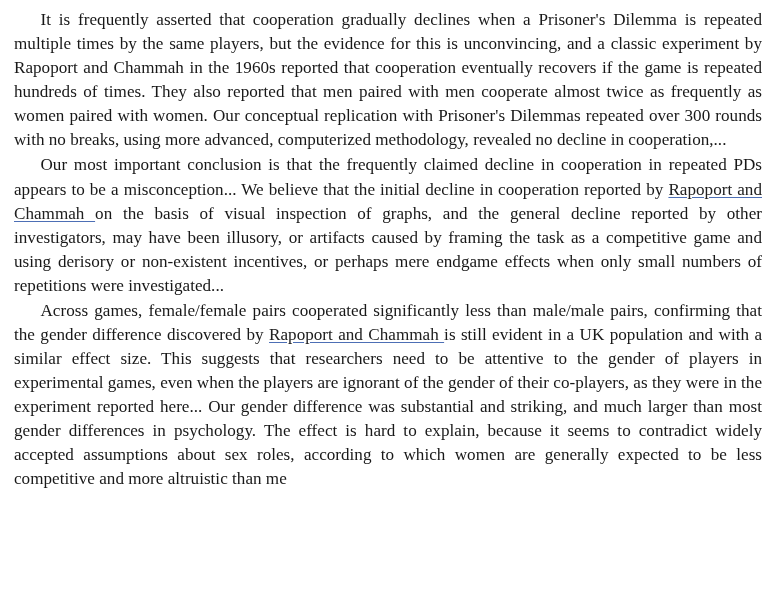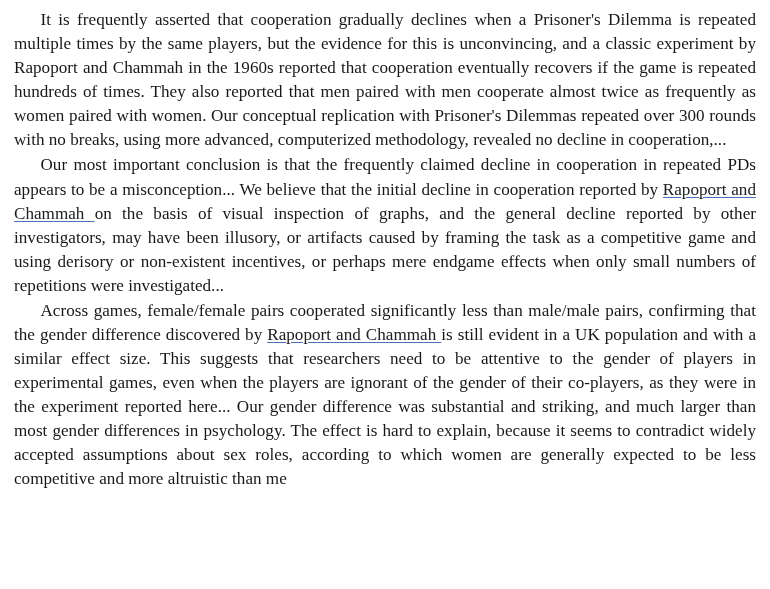--- a/index.html
+++ b/index.html
@@ -11,21 +11,21 @@
     width: 770px;
     height: 589px;
     overflow: hidden;
     font-family: "Liberation Serif", serif;
     color: #1a1a1a;
   }
   .page {
     width: 770px;
     height: 589px;
     box-sizing: border-box;
-    padding: 8px 14px 8px 14px;
+    padding: 8px 8px 8px 14px;
     background: #ffffff;
   }
   .doc-body {
     font-size: 17.1px;
     line-height: 1.41;
     text-align: justify;
     text-justify: inter-word;
     color: #181818;
     letter-spacing: 0.02px;
   }

